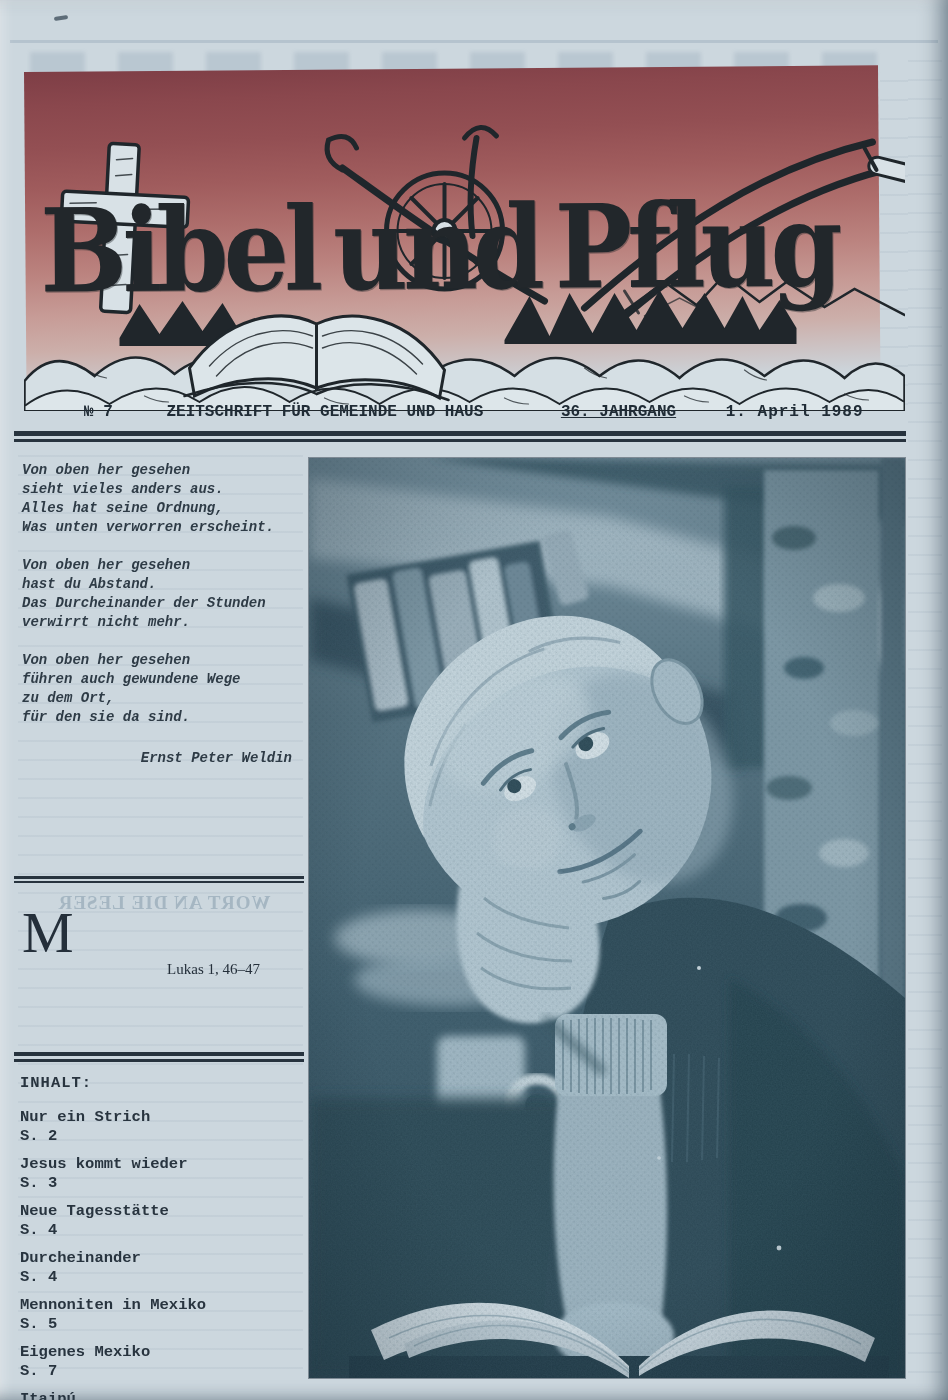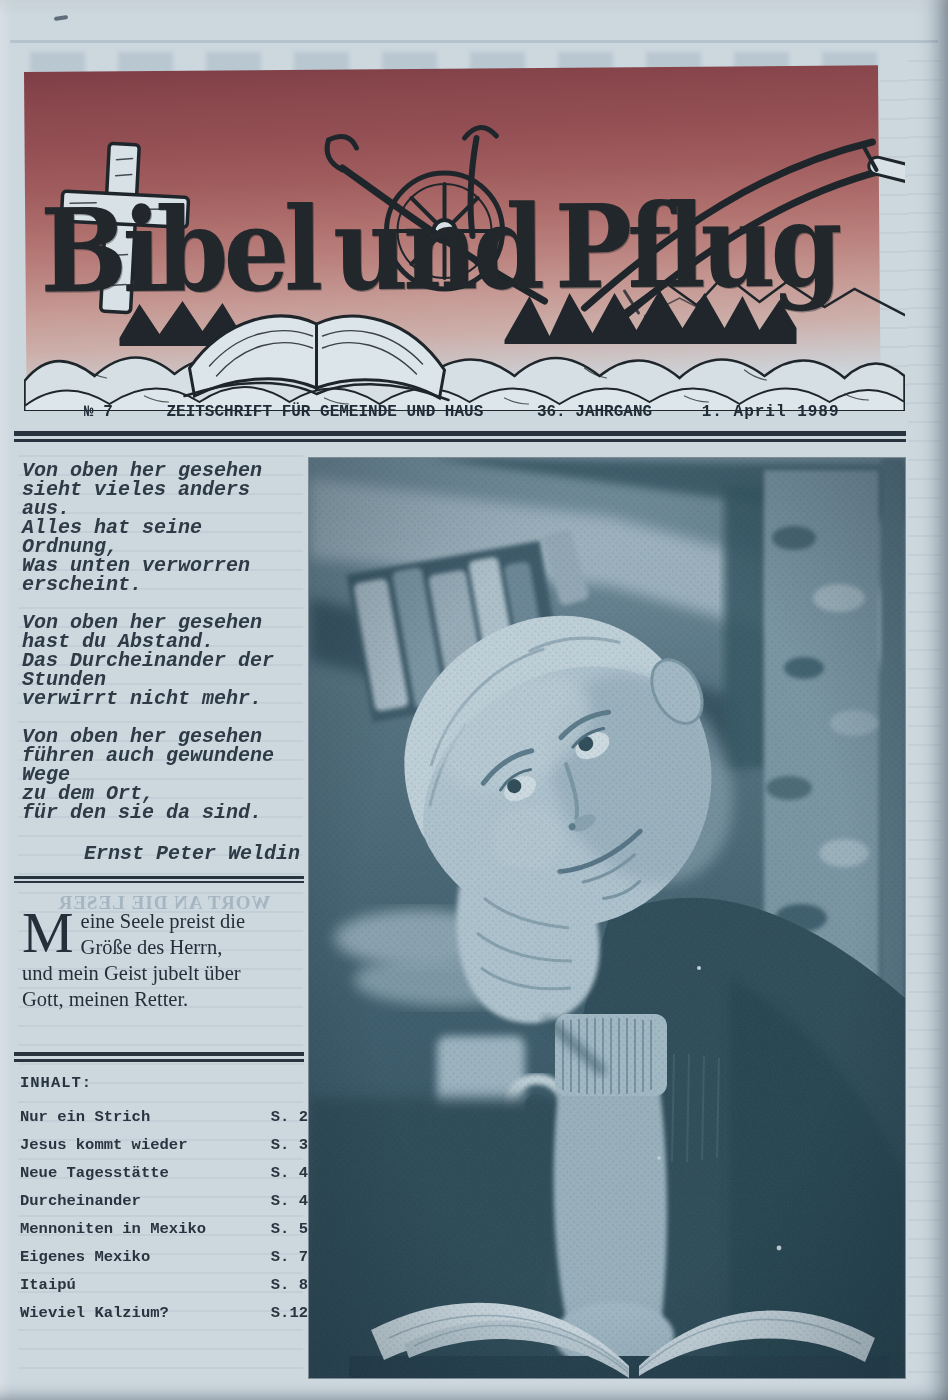--- a/index.html
+++ b/index.html
@@ -34,51 +34,51 @@
     font-family:"DejaVu Serif",serif;font-weight:bold;font-size:103px;line-height:1;
     letter-spacing:-5px;word-spacing:-16px;color:#22272b;
     transform:scaleY(1.12) rotate(-.4deg);transform-origin:left top;
     text-shadow:1px 1px 0 rgba(34,39,43,.4);}
   
   #header-row{position:absolute;left:20px;top:403px;width:900px;z-index:5;
     font-family:"Liberation Mono","DejaVu Sans Mono","DejaVu Sans",monospace;
     font-weight:bold;font-size:16px;color:#202c36;white-space:nowrap;}
   #header-row .issue{margin-left:64px;}
   #header-row .subtitle{margin-left:44px;}
-  #header-row .volume{margin-left:44px;}
+  #header-row .volume{margin-left:68px;text-decoration:underline;}
   #header-row .date{margin-left:40px;letter-spacing:1px;}
   .double-rule{position:absolute;z-index:5;}
   .double-rule .r1,.double-rule .r2{background:#27333e;}
   #rule-full{left:14px;top:431px;width:892px;}
   #rule-full .r1{height:5px;margin-bottom:3px;}
   #rule-full .r2{height:3px;}
   #rule-a{left:14px;top:876px;width:290px;}
   #rule-a .r1{height:3px;margin-bottom:2px;}
   #rule-a .r2{height:2px;}
   #rule-b{left:14px;top:1052px;width:290px;}
   #rule-b .r1{height:4px;margin-bottom:3px;}
   #rule-b .r2{height:3px;}
   
   #poem{position:absolute;left:22px;top:461px;width:286px;z-index:5;
     font-family:"Liberation Mono","DejaVu Sans Mono",monospace;
-    font-style:italic;font-weight:bold;font-size:20px;line-height:19px;color:#2e3b46;}
+    font-style:italic;font-weight:bold;font-size:14px;line-height:19px;color:#2e3b46;}
   #poem .stanza{white-space:pre-line;margin:0 0 19px 0;}
-  #poem .author{text-align:right;margin-top:22px;padding-right:8px;}
+  #poem .author{text-align:right;margin-top:22px;padding-right:16px;}
   
   #quote{position:absolute;left:22px;top:908px;width:280px;z-index:5;
     font-family:"Liberation Serif","DejaVu Serif",serif;font-size:20.5px;line-height:26px;color:#242f3a;}
   #quote .dropcap{float:left;font-size:58px;line-height:46px;padding:2px 7px 0 0;}
   #quote .qtext{white-space:pre-line;}
   #quote .reference{clear:both;text-align:right;padding-right:42px;font-size:15px;margin-top:8px;}
   
   #toc{position:absolute;left:20px;top:1073px;width:288px;z-index:5;
     font-family:"Liberation Mono","DejaVu Sans Mono",monospace;
     font-weight:bold;font-size:15.5px;color:#28343f;}
   #toc .heading{line-height:20px;margin-bottom:15px;letter-spacing:1px;}
-  #toc .row{display:flex;justify-content:space-between;line-height:19px;margin-bottom:9px;}
+  #toc .row{display:flex;justify-content:flex-end;line-height:19px;margin-bottom:9px;flex-direction:column;}
   #toc .row .pg{letter-spacing:0;}
   
   #photo{position:absolute;left:309px;top:458px;width:596px;height:920px;z-index:5;
     outline:1px solid rgba(30,45,58,.45);}
 </style>
 </head>
 <body>
 
 <div id="page">
 
@@ -203,24 +203,22 @@
 für den sie da sind.</div>
     <div class="author">Ernst Peter Weldin</div>
   </div>
 
   <div id="rule-a" class="double-rule">
     <div class="r1"></div>
       <div class="r2"></div>
   </div>
 
   <div id="quote">
-    <span class="dropcap">M</span><span class="qtext">eine Seele preist die
-Größe des Herrn,
-und mein Geist jubelt über
-Gott, meinen Retter.</span>
+    <span class="dropcap">M</span>
+    <div class="reference">Lukas 1, 46–47</div>
   </div>
 
   <div id="rule-b" class="double-rule">
     <div class="r1"></div>
       <div class="r2"></div>
   </div>
 
   <div id="toc">
     <div class="heading">INHALT:</div>
     <div class="row">

